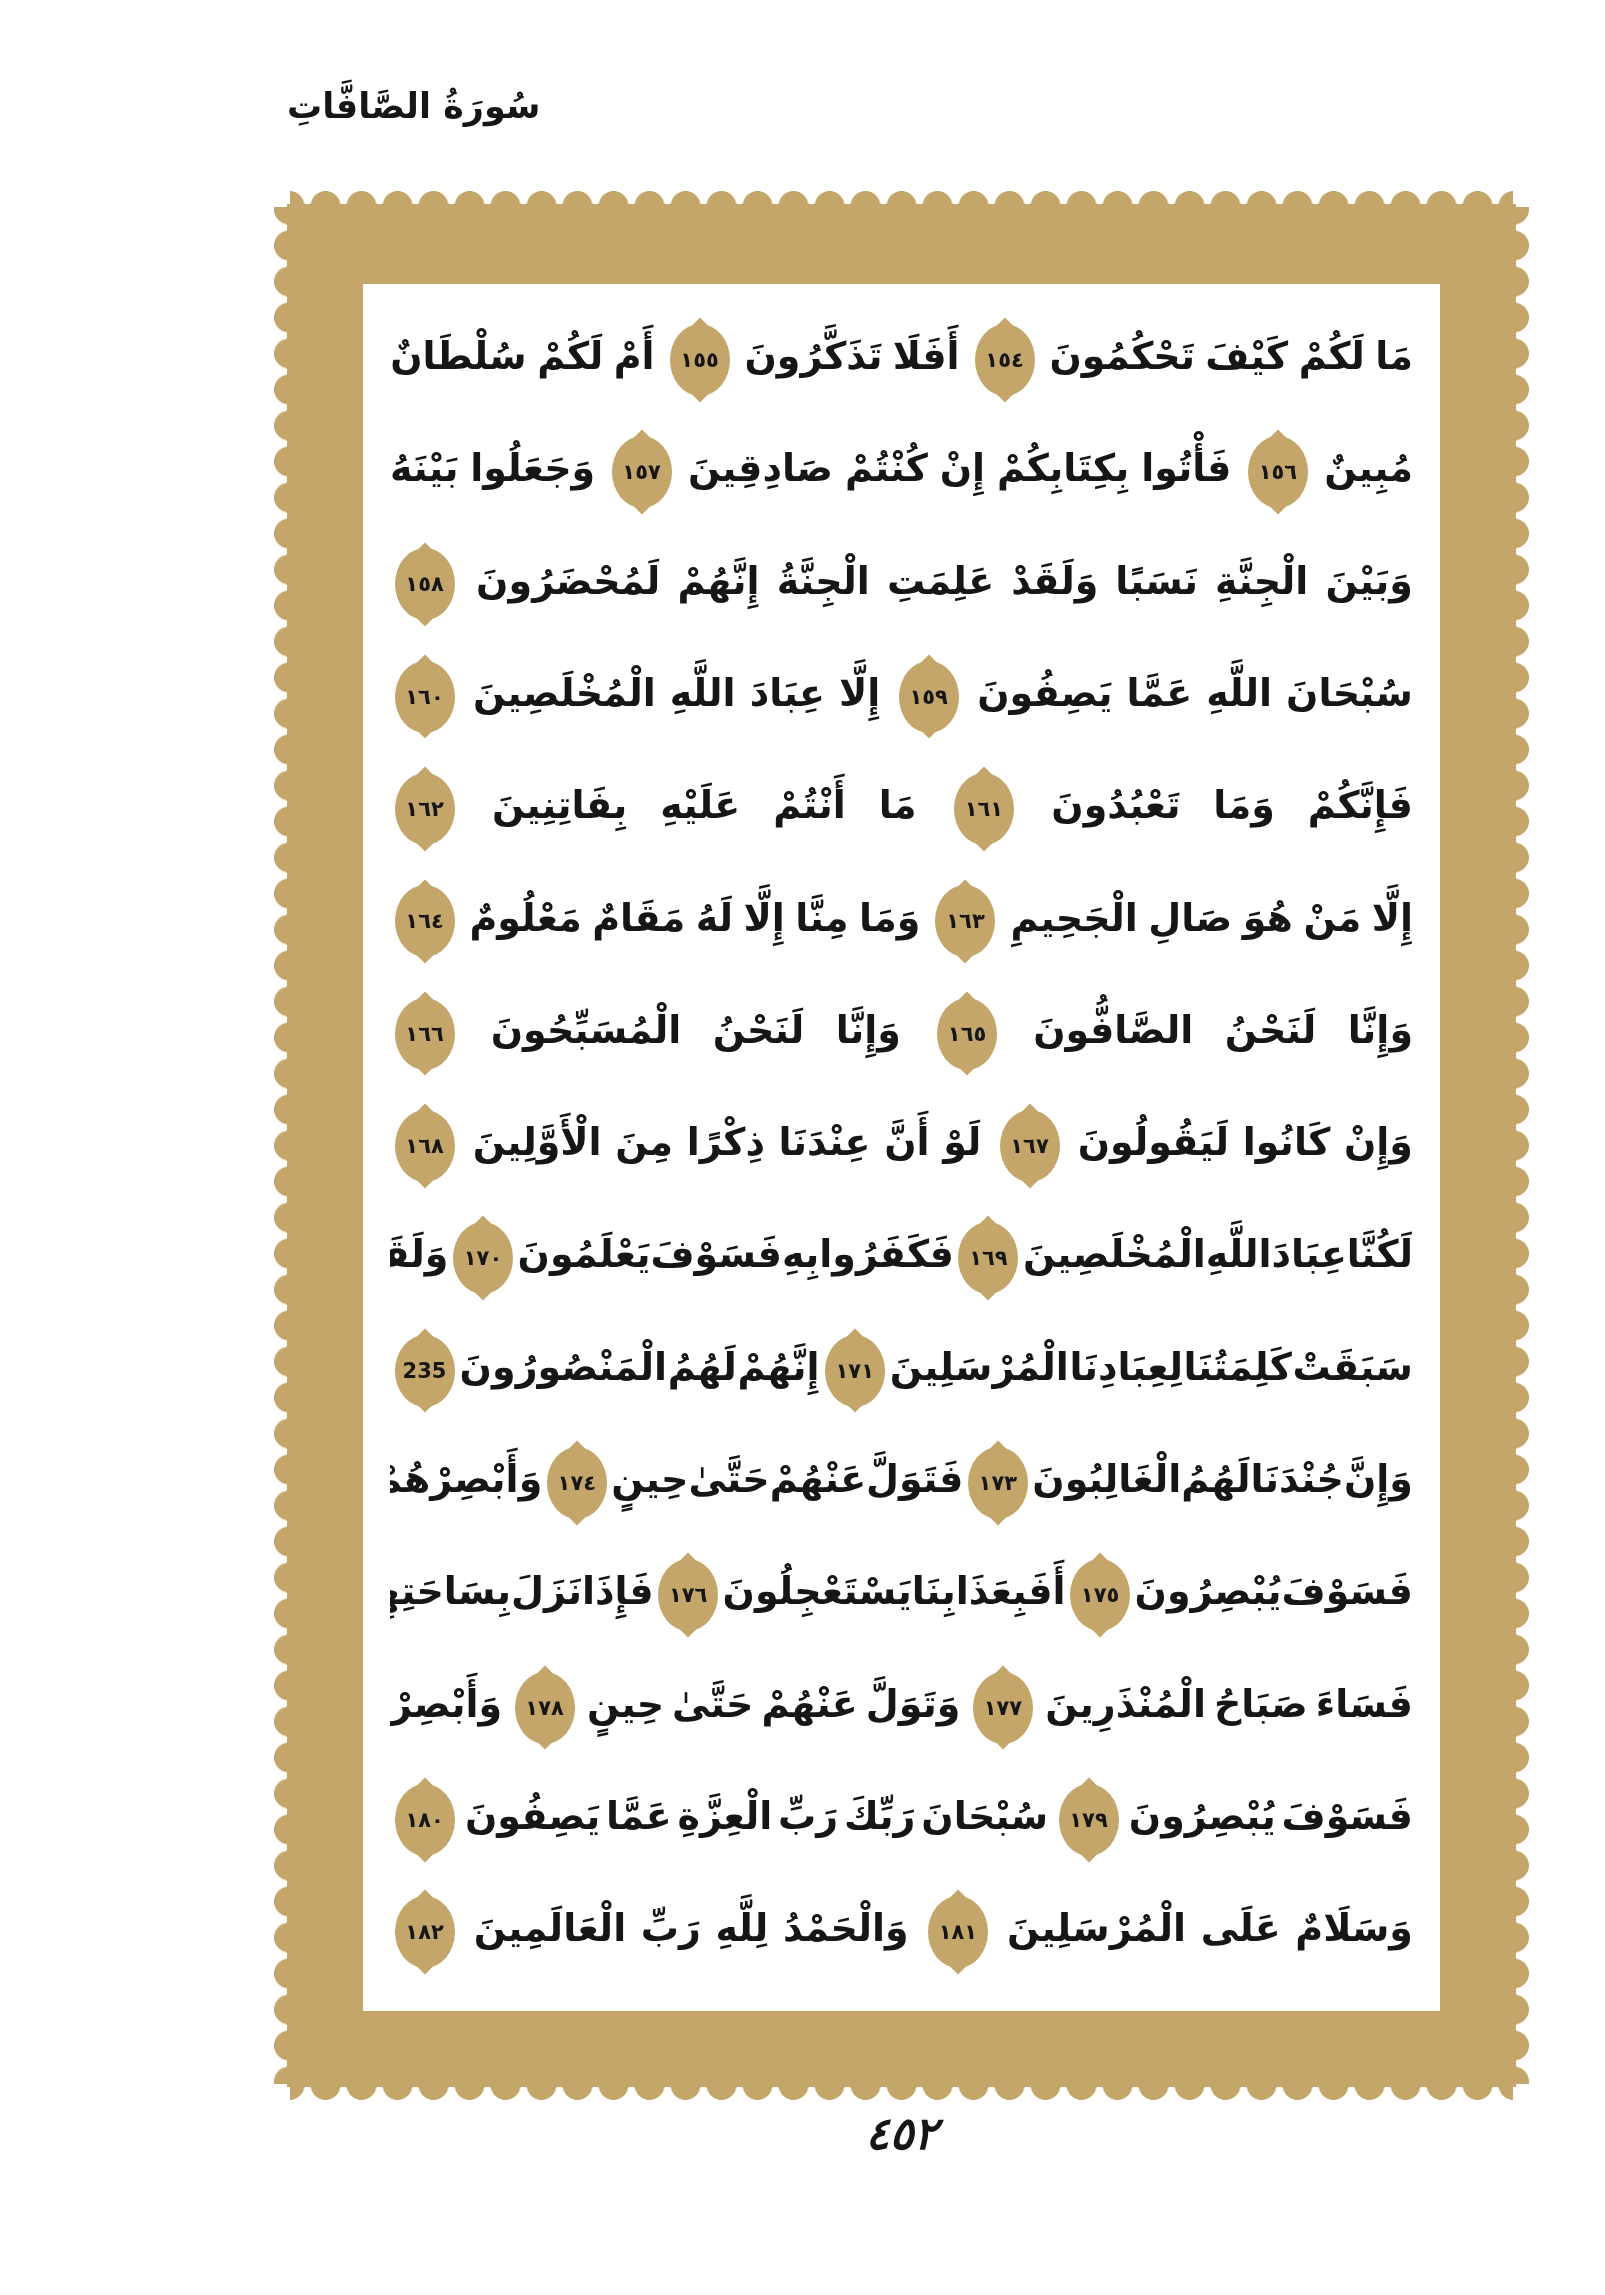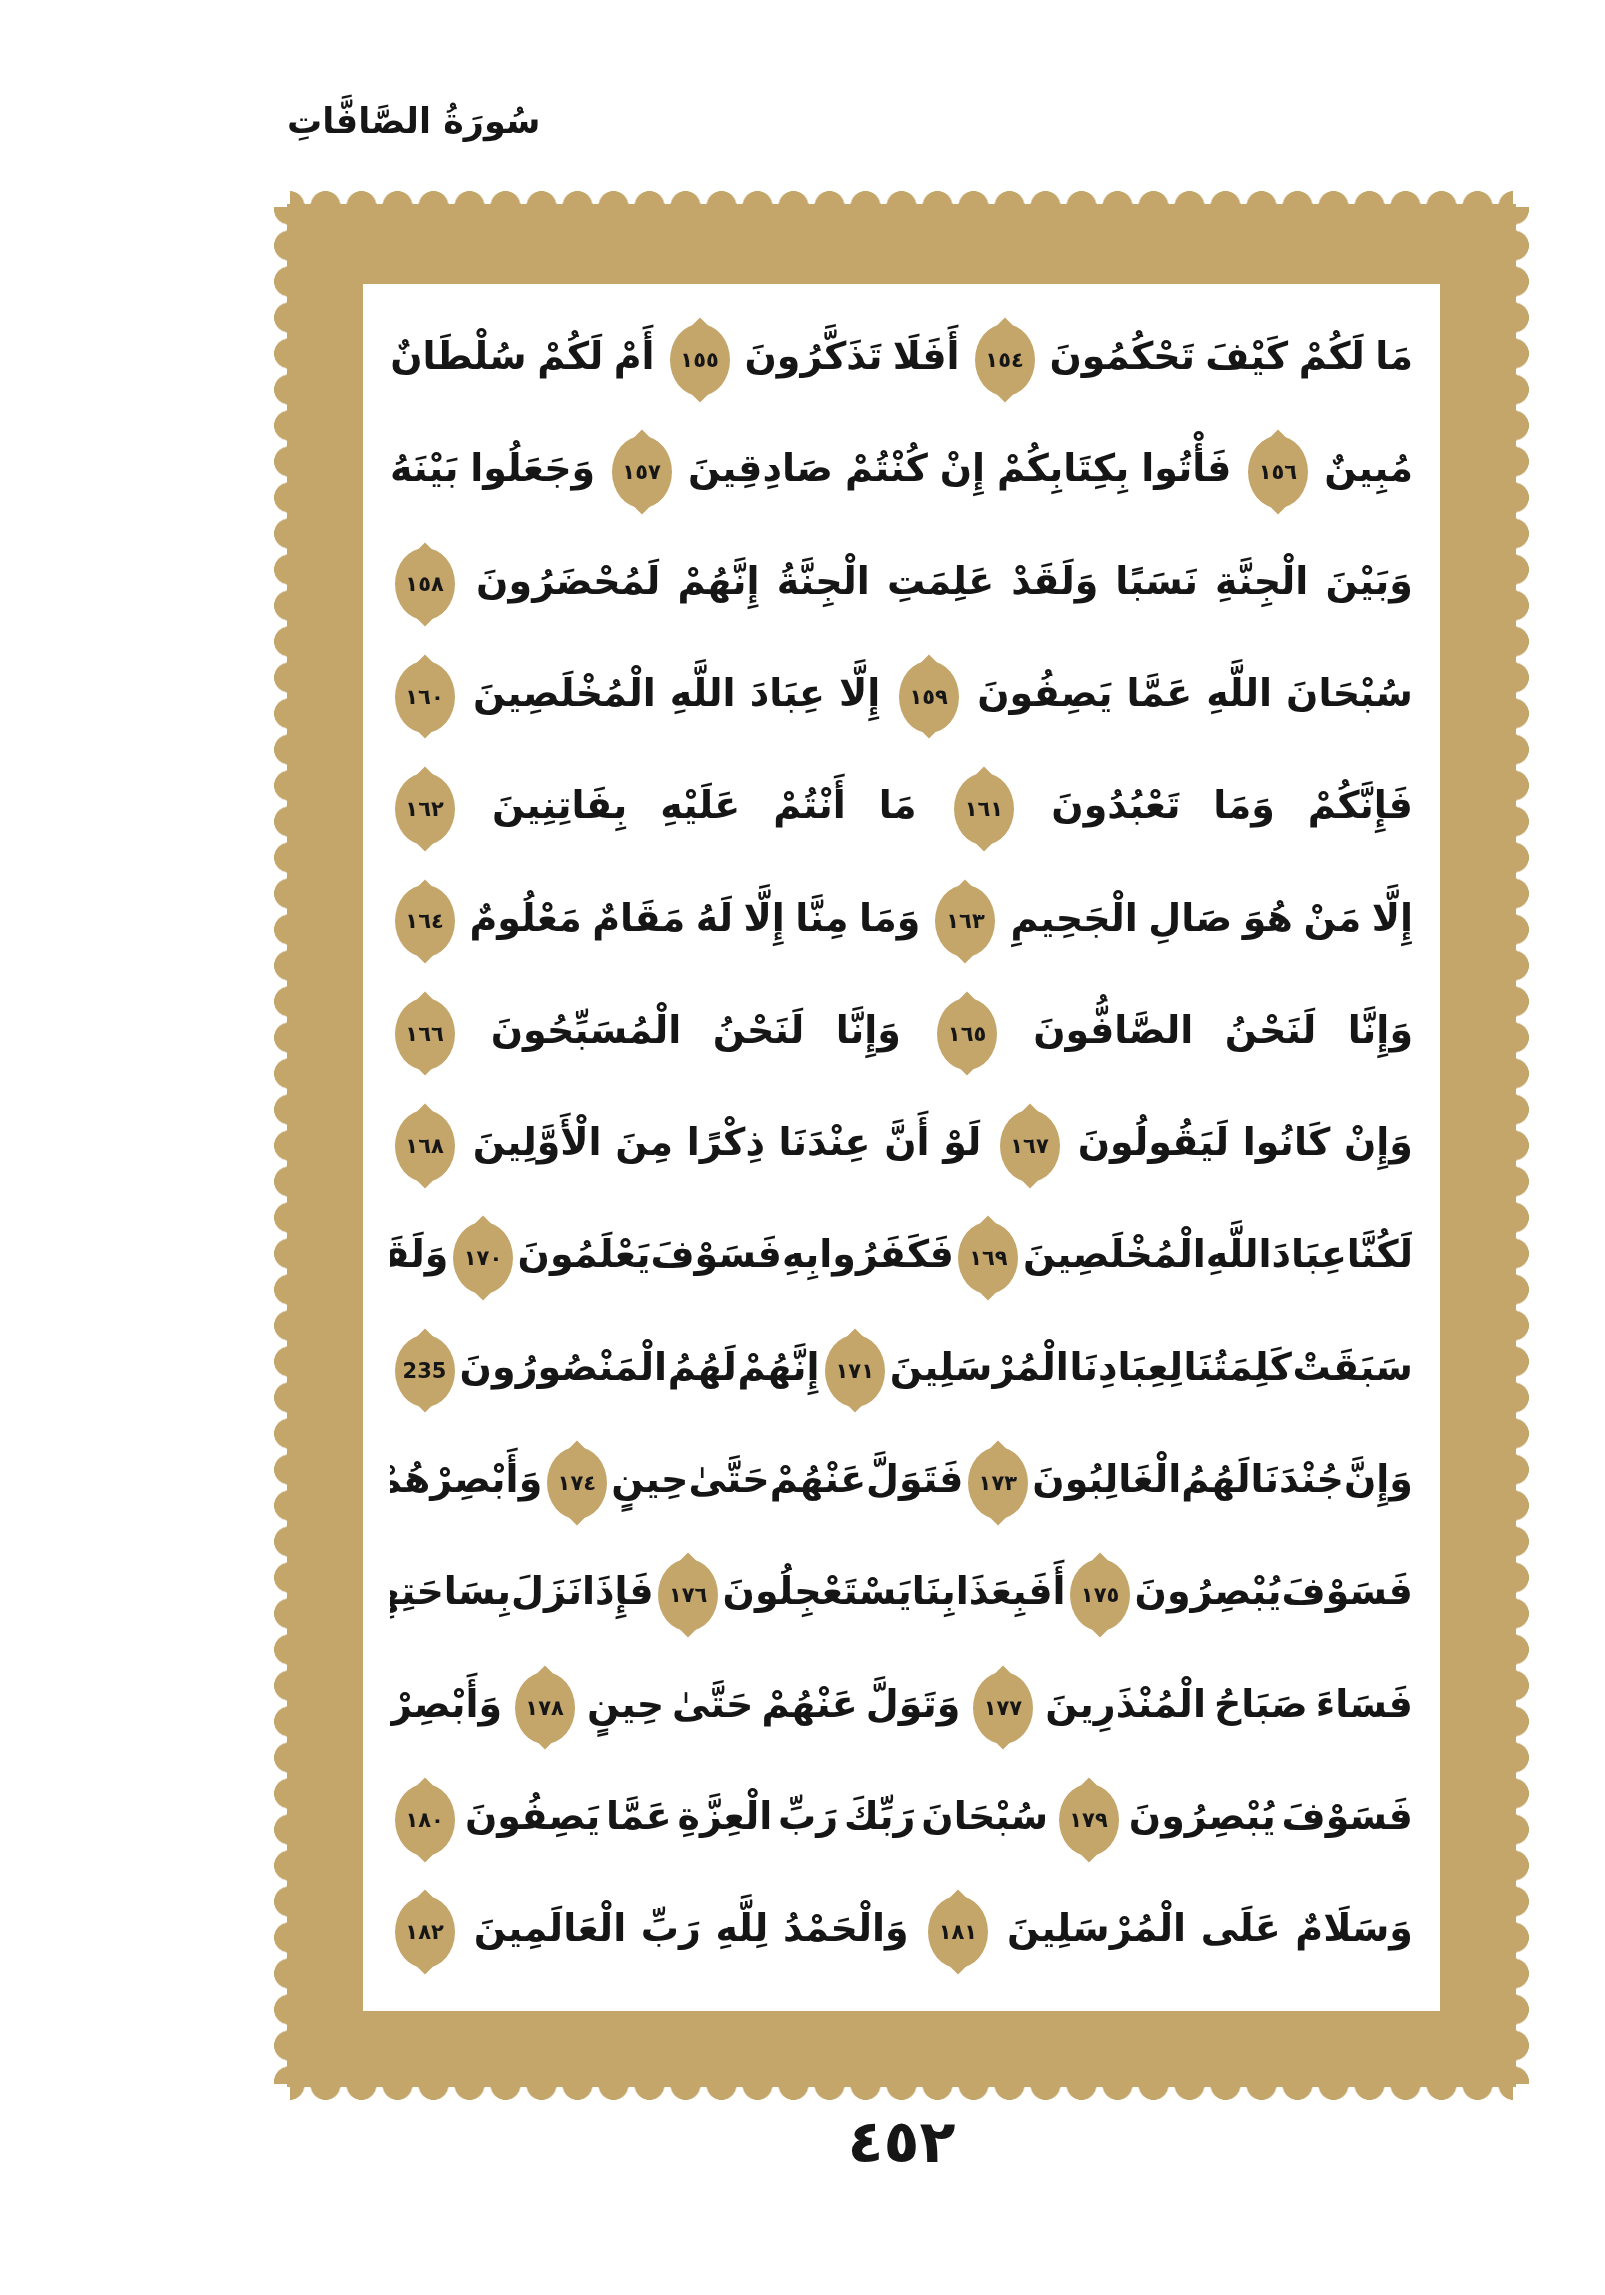--- a/index.html
+++ b/index.html
@@ -18,21 +18,21 @@
     width: 1605px;
     height: 2295px;
     background: var(--paper);
     overflow: hidden;
     direction: rtl;
   }
 
   
   .header {
     position: absolute;
-    top: 101px;
+    top: 86px;
     left: 287px;
     width: 1229px;
     display: flex;
     flex-direction: row-reverse;
     justify-content: space-between;
     align-items: flex-end;
     direction: rtl;
     text-align: right;
   }
   .header .title {
@@ -148,23 +148,24 @@
   .ayah-marker::before { top: -3.8px; }
   .ayah-marker::after  { bottom: -3.8px; }
 
   
   .page-number {
     position: absolute;
     top: 2107px;
     left: 287px;
     width: 1229px;
     text-align: center;
-    font-size: 59px;
+    font-size: 45px;
     font-weight: bold;
     color: var(--ink);
+    font-style: italic;
   }
 </style>
 </head>
 <body>
 
 <div class="page">
 
   <div class="header">
     <span class="title surah">سُورَةُ الصَّافَّاتِ</span>
   </div>

